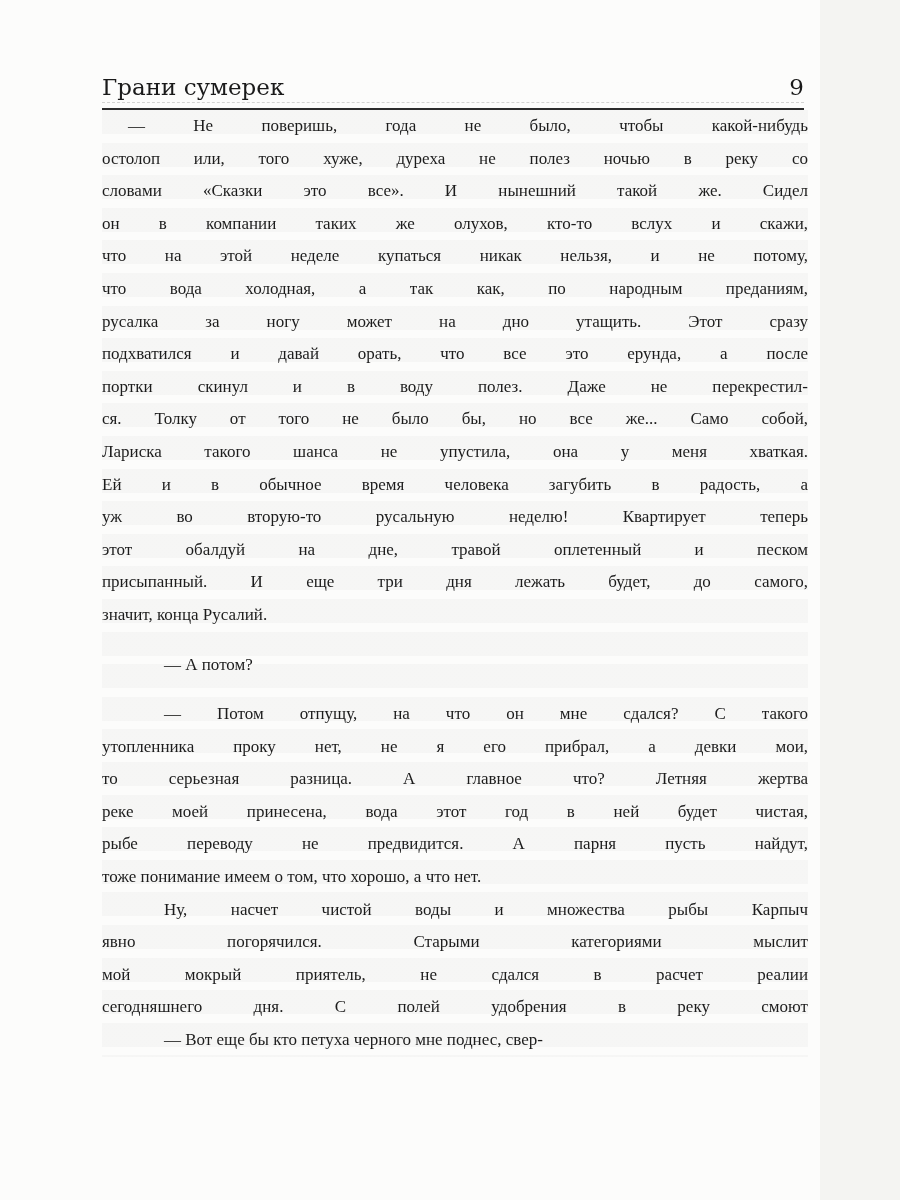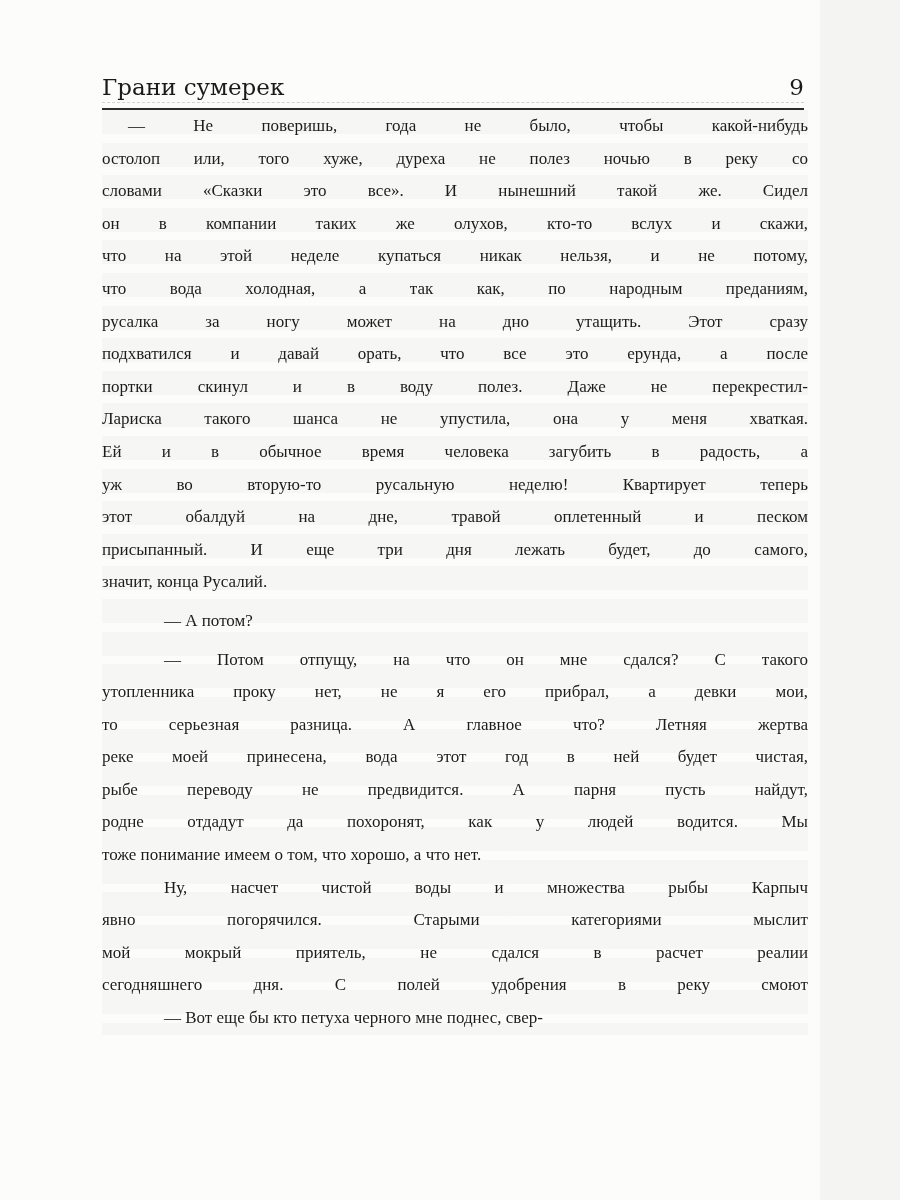--- a/index.html
+++ b/index.html
@@ -51,21 +51,21 @@
     
     background: repeating-linear-gradient(
       to bottom,
       rgba(110,110,110,0.045) 0px,
       rgba(110,110,110,0.045) 24px,
       rgba(0,0,0,0) 24px,
       rgba(0,0,0,0) 32.6px
     );
   }
   .para { margin: 0; }
-  .para.space-before { margin-top: 6px; }
+  .para.space-before { margin-top: 17px; }
   .line {
     text-align: justify;
     text-align-last: justify;
     white-space: normal;
   }
   .line.last {
     text-align: left;
     text-align-last: auto;
   }
   .line.ind-sm { text-indent: 26px; }
@@ -87,37 +87,37 @@
       <div class="para">
         <div class="line ind-sm">— Не поверишь, года не было, чтобы какой-нибудь</div>
         <div class="line">остолоп или, того хуже, дуреха не полез ночью в реку со</div>
         <div class="line">словами «Сказки это все». И нынешний такой же. Сидел</div>
         <div class="line">он в компании таких же олухов, кто-то вслух и скажи,</div>
         <div class="line">что на этой неделе купаться никак нельзя, и не потому,</div>
         <div class="line">что вода холодная, а так как, по народным преданиям,</div>
         <div class="line">русалка за ногу может на дно утащить. Этот сразу</div>
         <div class="line">подхватился и давай орать, что все это ерунда, а после</div>
         <div class="line">портки скинул и в воду полез. Даже не перекрестил-</div>
+        <div class="line">ся. Толку от того не было бы, но все же... Само собой,</div>
         <div class="line">Лариска такого шанса не упустила, она у меня хваткая.</div>
         <div class="line">Ей и в обычное время человека загубить в радость, а</div>
         <div class="line">уж во вторую-то русальную неделю! Квартирует теперь</div>
         <div class="line">этот обалдуй на дне, травой оплетенный и песком</div>
         <div class="line">присыпанный. И еще три дня лежать будет, до самого,</div>
         <div class="line last">значит, конца Русалий.</div>
       </div>
       <div class="para space-before">
         <div class="line last ind">— А потом?</div>
       </div>
       <div class="para space-before">
         <div class="line ind">— Потом отпущу, на что он мне сдался? С такого</div>
         <div class="line">утопленника проку нет, не я его прибрал, а девки мои,</div>
         <div class="line">то серьезная разница. А главное что? Летняя жертва</div>
         <div class="line">реке моей принесена, вода этот год в ней будет чистая,</div>
         <div class="line">рыбе переводу не предвидится. А парня пусть найдут,</div>
-        <div class="line">родне отдадут да похоронят, как у людей водится. Мы</div>
         <div class="line last">тоже понимание имеем о том, что хорошо, а что нет.</div>
       </div>
       <div class="para">
         <div class="line ind">Ну, насчет чистой воды и множества рыбы Карпыч</div>
         <div class="line">явно погорячился. Старыми категориями мыслит</div>
         <div class="line">мой мокрый приятель, не сдался в расчет реалии</div>
         <div class="line">сегодняшнего дня. С полей удобрения в реку смоют</div>
       </div>
       <div class="para">
         <div class="line last ind">— Вот еще бы кто петуха черного мне поднес, свер-</div>

